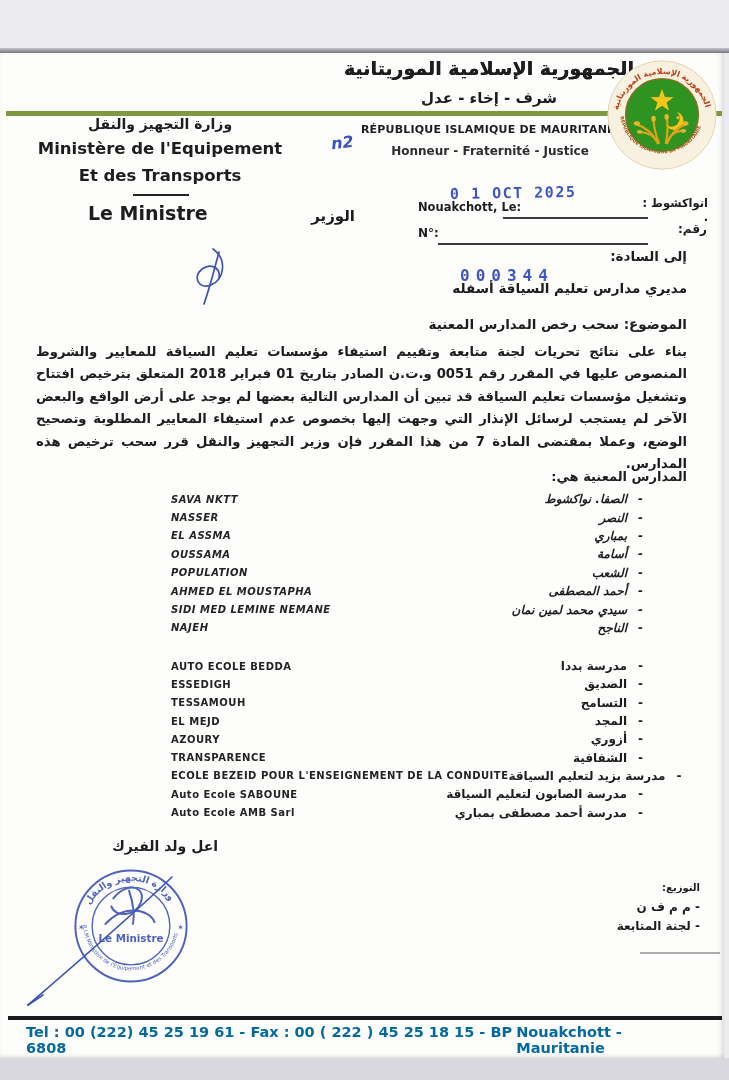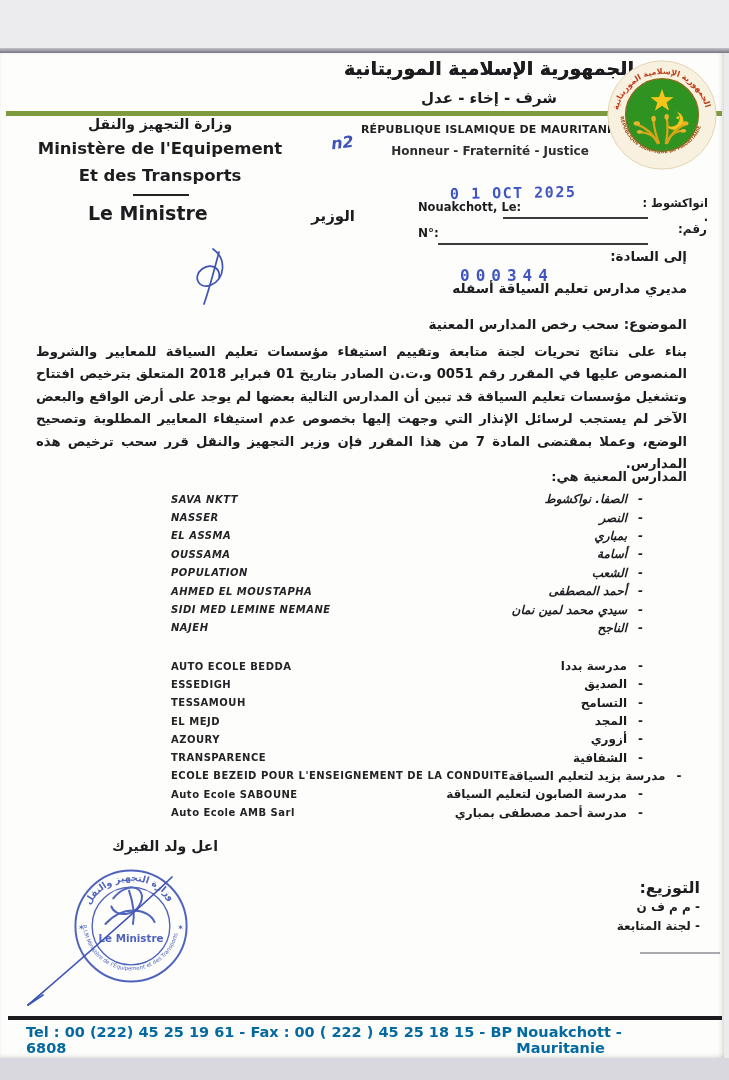--- a/index.html
+++ b/index.html
@@ -66,21 +66,21 @@
   .arside{display:flex;direction:rtl;gap:11px;align-items:center;}
   .dash{font-size:12px;font-weight:bold;}
   .arname{font-size:12px;font-weight:bold;white-space:nowrap;}
   
   .sig-name{left:85px;top:838px;width:160px;font-size:14px;font-weight:bold;text-align:center;}
   .blue-stamp{left:70px;top:864px;opacity:.9;}
   .stroke-ovl{left:10px;top:855px;}
   .paraph{left:175px;top:245px;}
   
   .dist{left:555px;top:878px;width:145px;text-align:right;font-weight:bold;}
-  .dist-title{font-size:16px;line-height:20px;}
+  .dist-title{font-size:10px;line-height:20px;}
   .dist-item{font-size:12px;line-height:19px;}
   
   .footer-line{left:8px;top:1016px;width:714px;height:3.5px;background:#1c1c1e;}
   .footer{left:26px;top:1024px;width:674px;display:flex;justify-content:space-between;
     font-weight:bold;font-size:14.5px;color:#0369a1;}
   .crease{left:640px;top:952px;width:80px;height:2px;background:#5a5a5e;opacity:.5;}
 </style>
 </head>
 <body>
 

